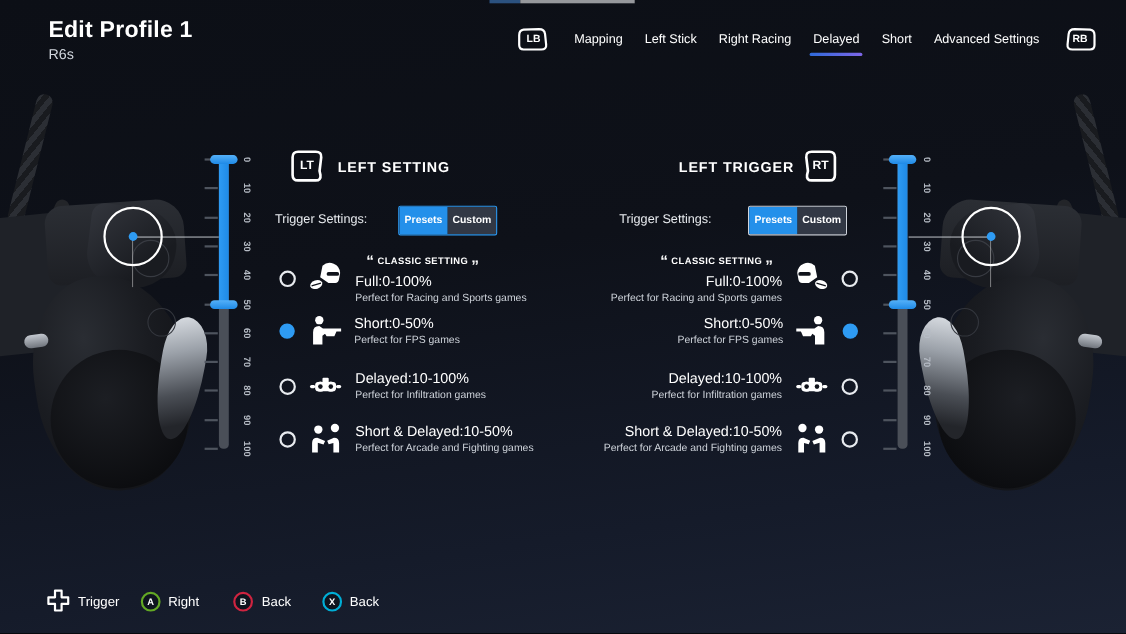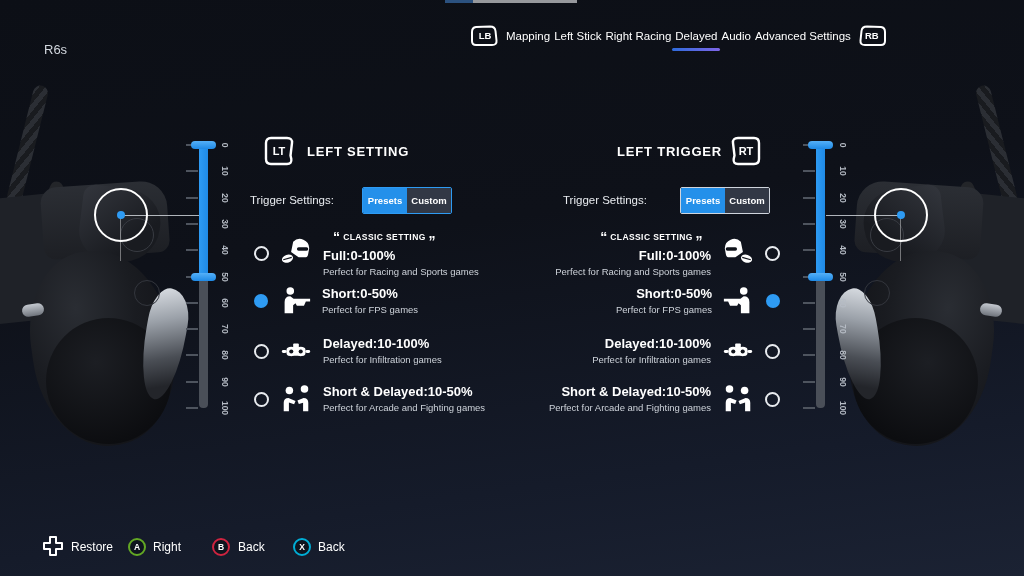--- a/index.html
+++ b/index.html
@@ -10,21 +10,21 @@
   
   .tp{position:absolute;top:0;height:3px;z-index:6}
   .tp.blue{left:445px;width:28px;background:#2b517f}
   .tp.gray{left:473px;width:104px;background:#96989c}
 
   
   .hdr-title{position:absolute;left:44px;top:16px;font-size:21px;font-weight:bold;letter-spacing:.2px;z-index:5}
   .hdr-sub{position:absolute;left:44px;top:42px;font-size:13px;color:#d2d7de;z-index:5}
 
   
-  .nav{position:absolute;left:468px;top:20px;height:32px;display:flex;align-items:center;gap:4px;z-index:6}
+  .nav{position:absolute;left:468px;top:20px;height:32px;display:flex;align-items:center;gap:20px;z-index:6}
   .bumper{position:relative;width:34px;height:28px;flex:0 0 auto}
   .bumper svg{position:absolute;left:0;top:0}
   .bumper .blabel{position:absolute;left:0;top:0;width:34px;height:27px;display:flex;align-items:center;justify-content:center;font-size:9.5px;font-weight:bold}
   .tab{position:relative;font-size:11.5px;font-weight:normal;white-space:nowrap;cursor:default}
   .tab .underline{position:absolute;left:-3px;right:-3px;bottom:-9px;height:3px;border-radius:2px;
     background:linear-gradient(90deg,#2f6bdb,#7e66e8)}
 
   
   .controller{position:absolute;top:92px;width:210px;height:368px;z-index:1}
   .controller.leftc{left:-6px}
@@ -97,56 +97,57 @@
   .preset-row.rightp .ptext{text-align:right}
   .radio{width:15px;height:15px;border:2px solid #e8ebef;border-radius:50%;box-sizing:border-box;flex:0 0 auto}
   .radio.sel{border:none;background:#2e9bf3;width:14px;height:14px}
   .picon{width:38px;height:34px;flex:0 0 auto;display:flex;align-items:center;justify-content:center}
   .ptag{font-size:8.5px;font-weight:bold;letter-spacing:.4px;white-space:nowrap}
   .preset-row.leftp .ptag{margin-left:10px}
   .preset-row.rightp .ptag{margin-right:8px}
   .q{font-size:14px;font-weight:bold}
   .qo{vertical-align:-2px}
   .qc{vertical-align:-6px}
-  .ptitle{font-size:13px;font-weight:bold;line-height:1.15;white-space:nowrap}
+  .ptitle{font-size:13px;font-weight:normal;line-height:1.15;white-space:nowrap}
   .pdesc{font-size:9.5px;color:#ced3da;margin-top:2px;white-space:nowrap}
 
   
   .restore{position:absolute;left:452px;top:491px;width:120px;height:31px;background:#2a3040;border:1px solid #8b919d;
     color:#fff;font-size:10.5px;display:flex;align-items:center;justify-content:center;z-index:5;box-sizing:border-box;cursor:default}
   .hint-label{position:absolute;top:540px;font-size:12px;z-index:5}
   .hint-btn{position:absolute;top:538px;width:18px;height:18px;border-radius:50%;border:2px solid #fff;box-sizing:border-box;
     display:flex;align-items:center;justify-content:center;font-size:8.5px;font-weight:bold;background:rgba(10,14,20,.55);z-index:5}
   .dpad{position:absolute;left:42px;top:535px;z-index:5}
 </style>
 </head>
 <body>
 
 <div class="stage">
 
   <div class="tp blue"></div>
   <div class="tp gray"></div>
 
+  <div class="hdr-title">Edit Profile 1</div>
   <div class="hdr-sub">R6s</div>
 
   <div class="nav">
     <span class="bumper">
       <svg width="34" height="28" viewBox="0 0 34 28">
           <path d="M8 5 Q4 5.5 4 10 L4 19 Q4 23 8 23 L24 23 Q29 23 28.5 18.5 L27.5 9 Q27 4.5 22 4.5 Z" fill="none" stroke="#fff" stroke-width="2"></path>
         </svg>
       <span class="blabel">LB</span>
     </span>
     <span class="tab">Mapping</span>
     <span class="tab">Left Stick</span>
     <span class="tab">Right Racing</span>
     <span class="tab">
       <span>Delayed</span>
       <span class="underline"></span>
     </span>
-    <span class="tab">Audio</span>
+    <span class="tab">Short</span>
     <span class="tab">Advanced Settings</span>
     <span class="bumper">
       <svg width="34" height="28" viewBox="0 0 34 28">
           <path d="M26 5 Q30 5.5 30 10 L30 19 Q30 23 26 23 L10 23 Q5 23 5.5 18.5 L6.5 9 Q7 4.5 12 4.5 Z" fill="none" stroke="#fff" stroke-width="2"></path>
         </svg>
       <span class="blabel">RB</span>
     </span>
   </div>
 
   <div class="controller leftc">
@@ -418,21 +419,21 @@
       <div class="pdesc">Perfect for Arcade and Fighting games</div>
     </div>
   </div>
 
 
   <span class="dpad">
     <svg width="22" height="22" viewBox="0 0 22 22">
         <path d="M8 2 h6 v6 h6 v6 h-6 v6 h-6 v-6 h-6 v-6 h6 z" fill="none" stroke="#fff" stroke-width="2" stroke-linejoin="round"></path>
       </svg>
   </span>
-  <span class="hint-label" style="left:71px">Restore</span>
+  <span class="hint-label" style="left:71px">Trigger</span>
 
   <span class="hint-btn" style="left:128px;border-color:#63a824">
       <span>A</span>
     </span>
   <span class="hint-label" style="left:153px">Right</span>
 
   <span class="hint-btn" style="left:212px;border-color:#cf2440">
       <span>B</span>
     </span>
   <span class="hint-label" style="left:238px">Back</span>

